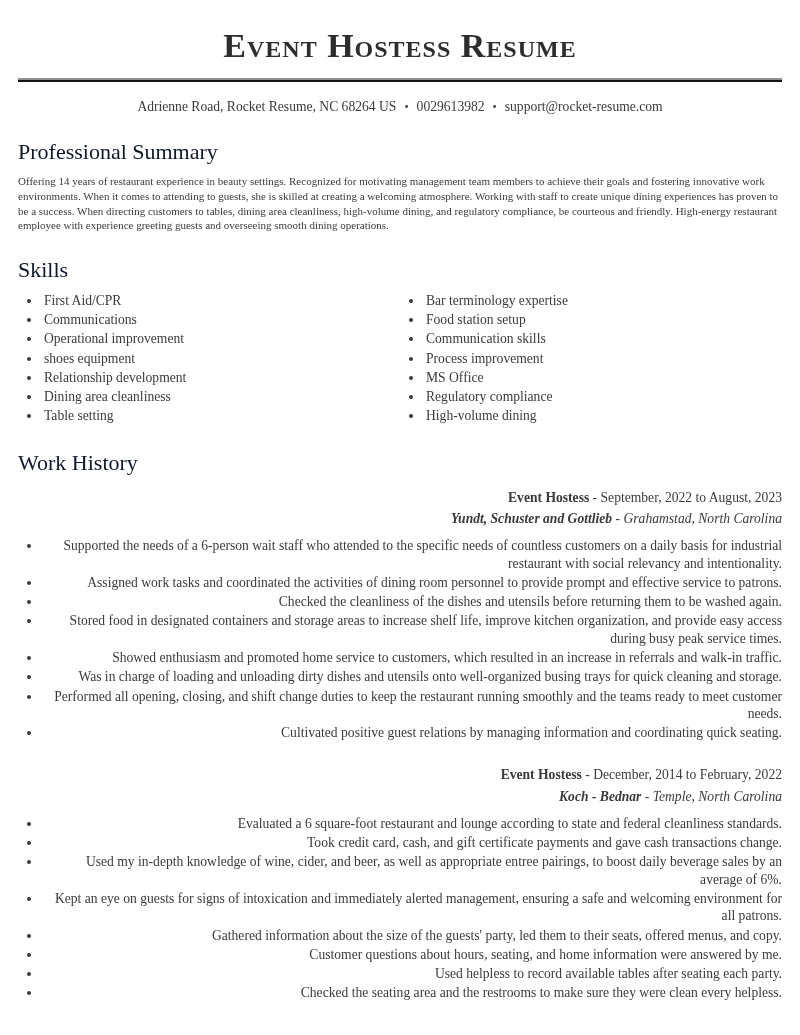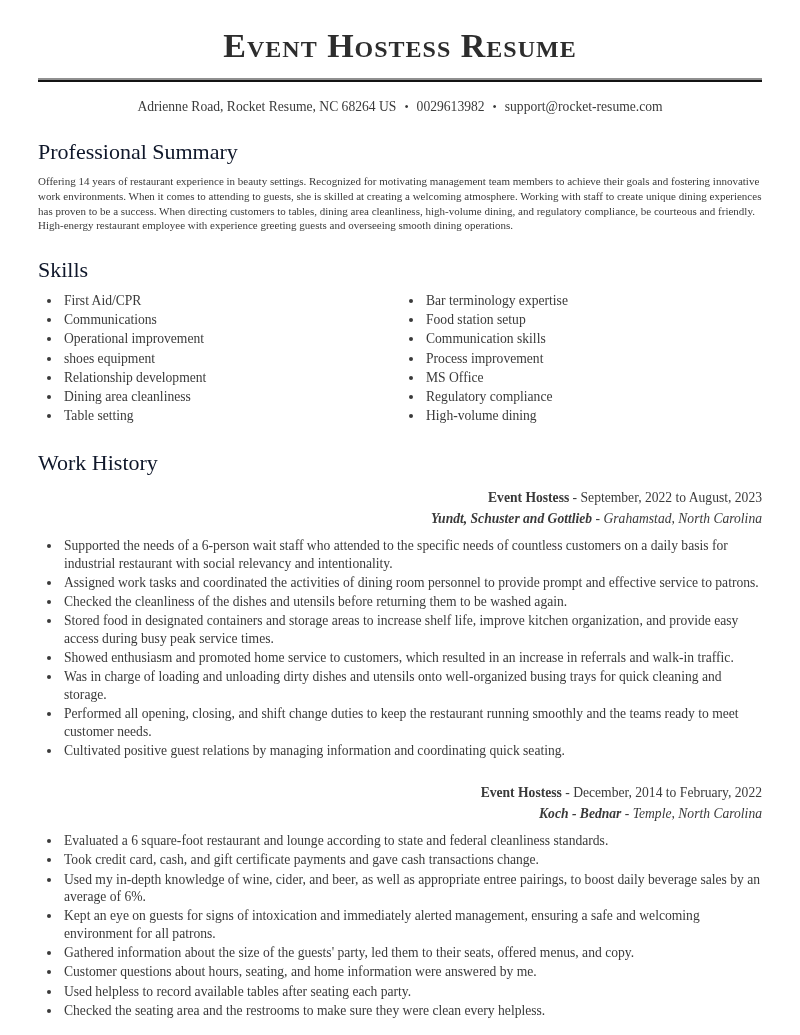--- a/index.html
+++ b/index.html
@@ -5,21 +5,21 @@
   * { box-sizing: border-box; }
   html, body { margin: 0; padding: 0; }
   body {
     width: 800px;
     height: 1035px;
     overflow: hidden;
     background: #ffffff;
     color: #3a3a3a;
     font-family: "Liberation Serif", "DejaVu Serif", serif;
   }
-  .page { padding: 0 38px; }
+  .page { padding: 0 18px; }
 
   
   h1.title {
     margin: 29px 0 0 0;
     text-align: center;
     font-variant: small-caps;
     font-weight: 700;
     font-size: 34px;
     line-height: 1;
     letter-spacing: 1px;
@@ -67,21 +67,21 @@
 
   
   .job { margin-top: 12px; }
   .job + .job { margin-top: 23px; }
   .job-line { font-size: 13.6px; line-height: 1.4; text-align: right; }
   .company-line { margin-top: 2.5px; margin-left: 30px; }
   .bold { font-weight: 700; }
   .italic { font-style: italic; }
   .sep { white-space: pre; }
   .job ul { margin: 9px 0 0 0; padding: 0 0 0 24px; }
-  .job li { margin: 0 0 1.5px 0; }
+  .job li { margin: 0 0 1.5px 0; text-align: right; }
 </style>
 </head>
 <body>
 
 <div class="page">
 
   <h1 class="title">Event Hostess Resume</h1>
 
   <div class="rule"></div>
 

